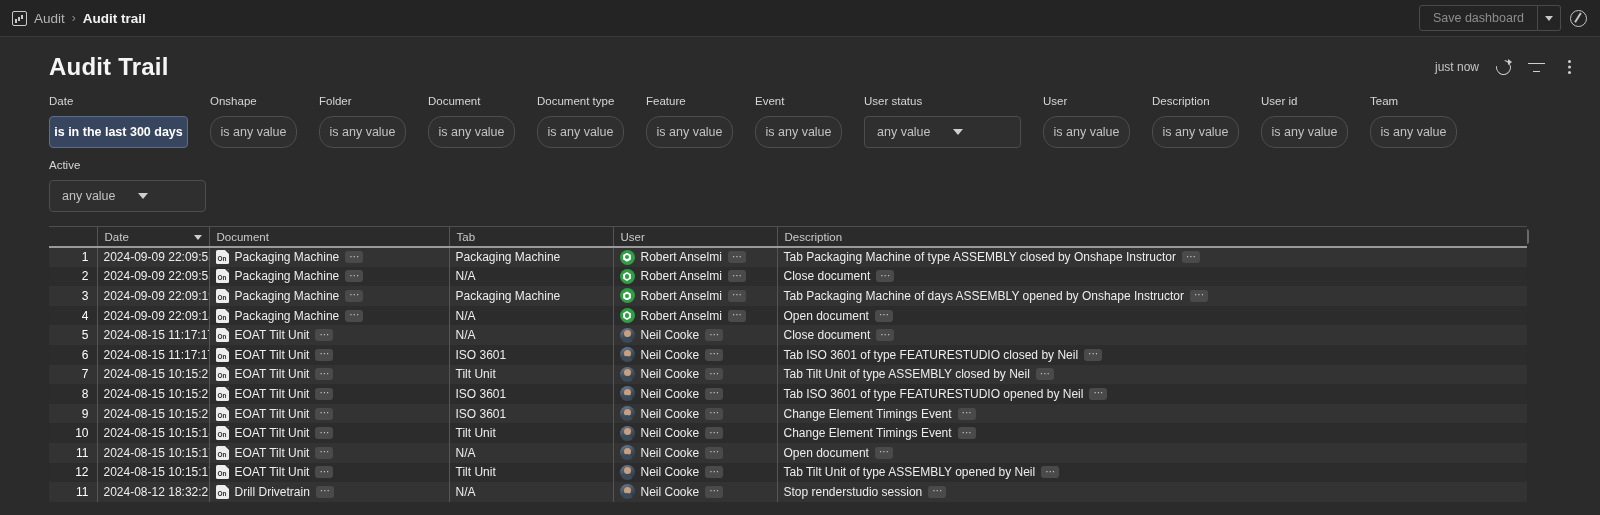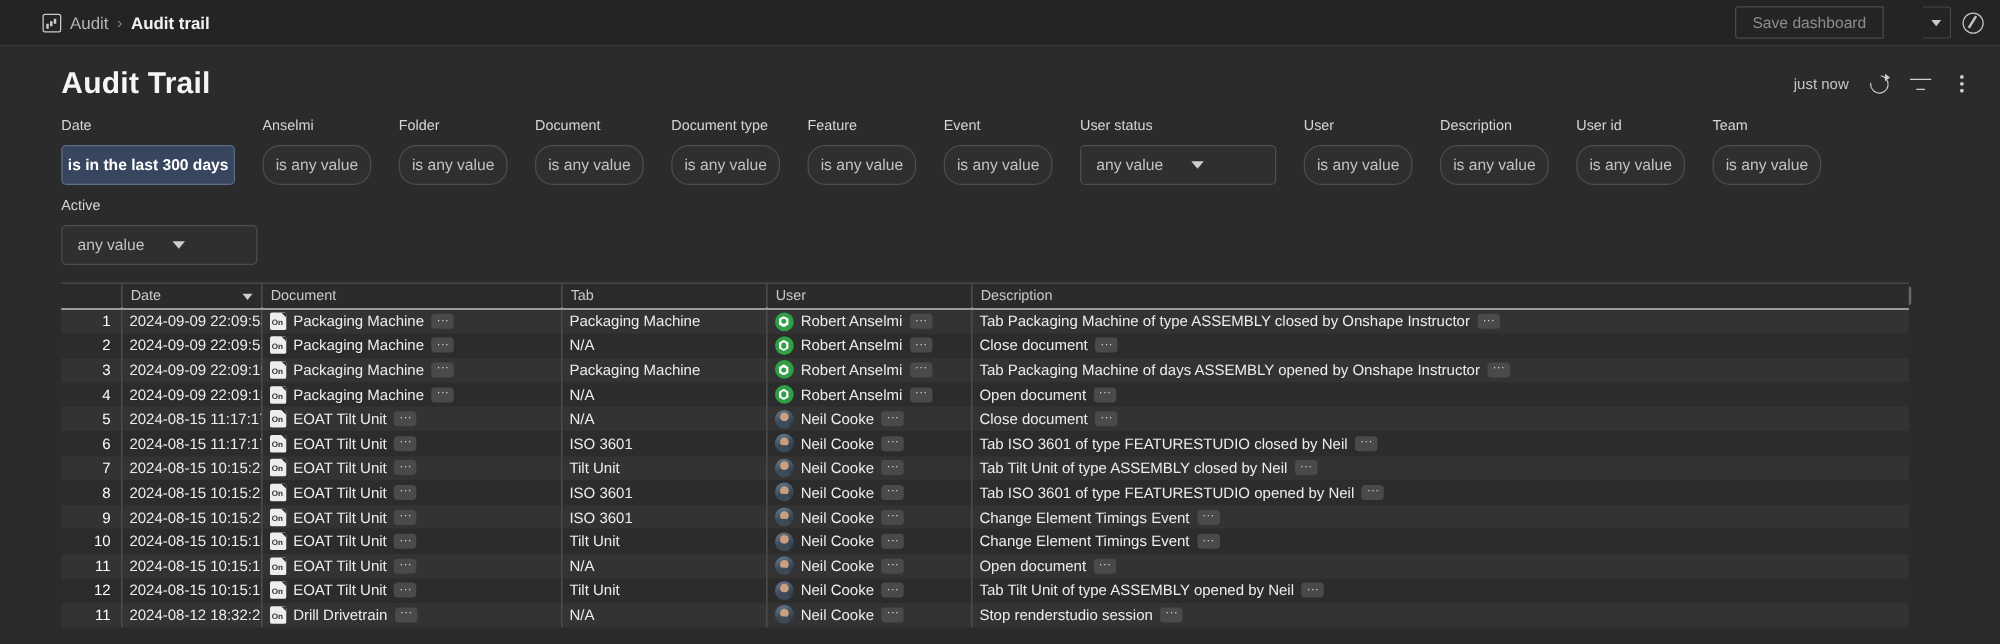--- a/index.html
+++ b/index.html
@@ -13,38 +13,38 @@
   }
 
   
   .topbar {
     height: 37px;
     background: #242424;
     border-bottom: 1px solid #3a3a3a;
     display: flex; align-items: center;
     padding: 0 13px 0 12px;
   }
-  .crumbs { display: flex; align-items: center; gap: 7px; margin-left: 22px; }
+  .crumbs { display: flex; align-items: center; gap: 7px; }
   .app-icon {
     width: 15px; height: 15px;
     border: 1.5px solid #c9c9c9;
     border-radius: 2px;
     position: relative;
     display: inline-block;
   }
   .app-icon::before {
     content: ""; position: absolute;
     left: 2px; bottom: 2px; width: 2px; height: 4px; background: #c9c9c9;
     box-shadow: 3px -2px 0 0 #c9c9c9, 6px -4px 0 0 #c9c9c9;
   }
   .crumb-link { font-size: 13.5px; color: #b4b4b4; }
   .crumb-sep { font-size: 12px; color: #8a8a8a; }
   .crumb-current { font-size: 13.5px; color: #f2f2f2; font-weight: bold; }
   .topbar-right { margin-left: auto; display: flex; align-items: center; gap: 9px; }
-  .save-group { display: flex; gap: 31px; }
+  .save-group { display: flex; }
   .save-btn {
     height: 26px; padding: 0 13px;
     background: transparent;
     border: 1px solid #4a4a4a;
     border-radius: 3px 0 0 3px;
     color: #8d8d8d; font-size: 12.5px;
     font-family: inherit;
     display: flex; align-items: center;
   }
   .save-caret {
@@ -282,21 +282,21 @@
 </div>
 
 <div class="filters" id="filter-row-1">
     <div class="filter">
       <div class="filter-label">Date</div>
       <div class="filter-box w-date active">
         <span>is in the last 300 days</span>
       </div>
     </div>
     <div class="filter">
-      <div class="filter-label">Anselmi</div>
+      <div class="filter-label">Onshape</div>
       <div class="filter-box w-std">
         <span>is any value</span>
       </div>
     </div>
     <div class="filter">
       <div class="filter-label">Folder</div>
       <div class="filter-box w-std">
         <span>is any value</span>
       </div>
     </div>

